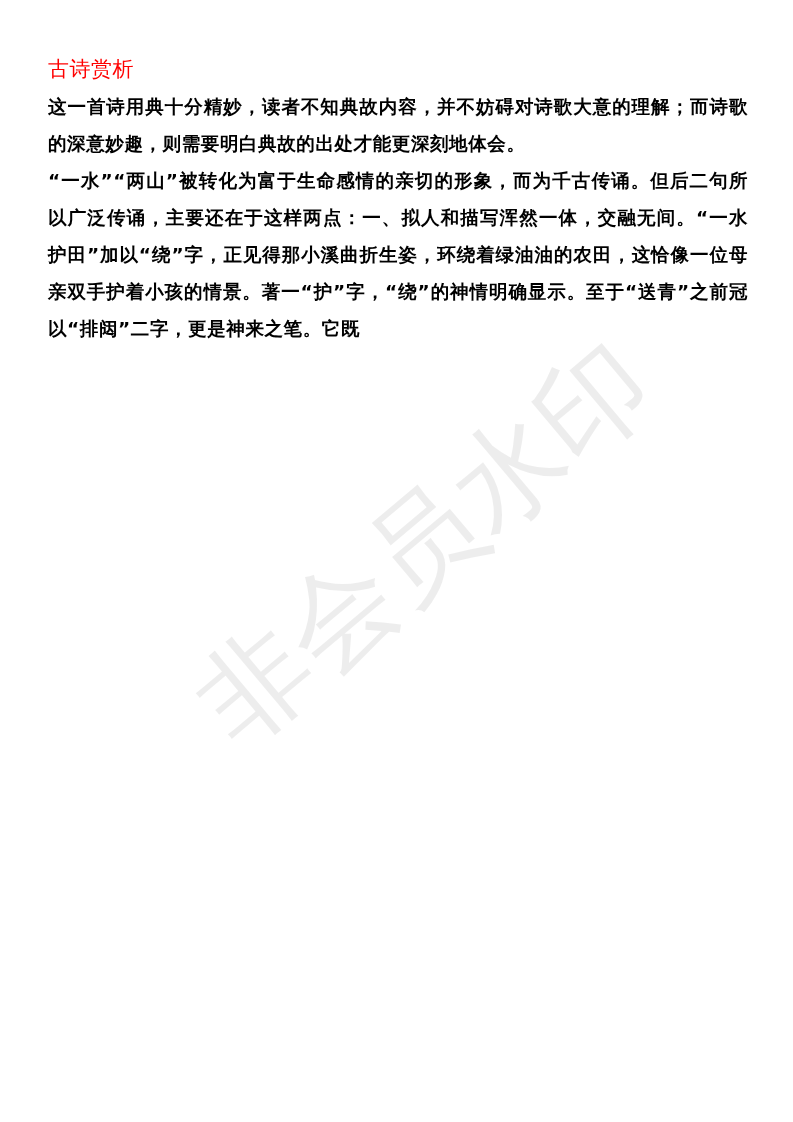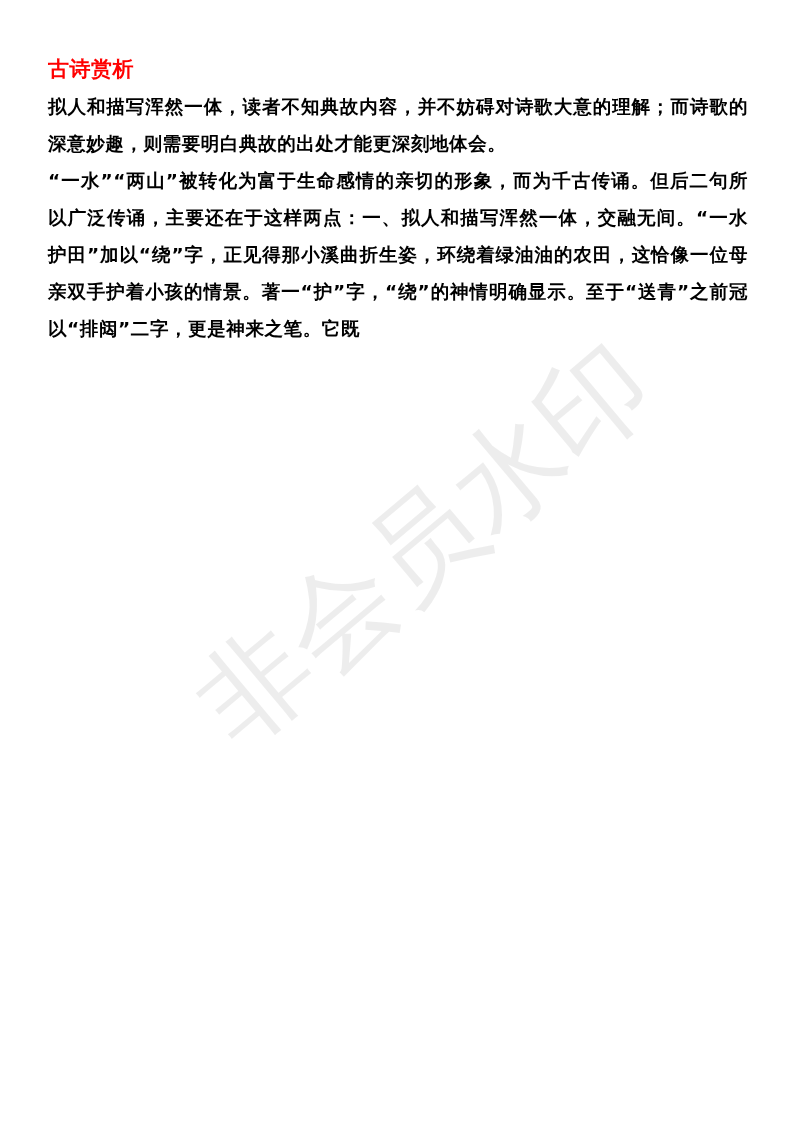--- a/index.html
+++ b/index.html
@@ -1,27 +1,27 @@
 <!DOCTYPE html>
 <html><head>
   <meta charset="utf-8">
   <style>
     html, body { margin: 0; padding: 0; background: #ffffff; }
     body { width: 793px; height: 1122px; position: relative; overflow: hidden;
            font-family: "DejaVu Sans", "Liberation Sans", sans-serif; }
     .page { position: absolute; left: 48px; top: 50px; width: 700px; }
-    .title { color: #ff0000; font-weight: bold; font-size: 21px; line-height: 38px; margin: 0; letter-spacing: 0.5px; }
+    .title { color: #ff0000; font-weight: normal; font-size: 21px; line-height: 38px; margin: 0; letter-spacing: 0.5px; }
     .para { color: #000; font-weight: bold; font-size: 18.5px; line-height: 37px; margin: 0;
             text-align: justify; letter-spacing: 0.6px; }
     .watermark { position: absolute; left: 150px; top: 470px; font-size: 110px; color: rgba(0,0,0,0.07);
                  transform: rotate(-40deg); transform-origin: center; white-space: nowrap; pointer-events: none;
                  font-family: "DejaVu Sans", sans-serif; font-weight: normal; }
   </style>
 </head>
 <body>
 
 <div class="watermark">非会员水印</div>
 
 <div class="page">
   <h1 class="title">古诗赏析</h1>
-  <p class="para">拟人和描写浑然一体，读者不知典故内容，并不妨碍对诗歌大意的理解；而诗歌的深意妙趣，则需要明白典故的出处才能更深刻地体会。</p>
+  <p class="para">这一首诗用典十分精妙，读者不知典故内容，并不妨碍对诗歌大意的理解；而诗歌的深意妙趣，则需要明白典故的出处才能更深刻地体会。</p>
   <p class="para">“一水”“两山”被转化为富于生命感情的亲切的形象，而为千古传诵。但后二句所以广泛传诵，主要还在于这样两点：一、拟人和描写浑然一体，交融无间。“一水护田”加以“绕”字，正见得那小溪曲折生姿，环绕着绿油油的农田，这恰像一位母亲双手护着小孩的情景。著一“护”字，“绕”的神情明确显示。至于“送青”之前冠以“排闼”二字，更是神来之笔。它既</p>
 </div>
 
 </body></html>

